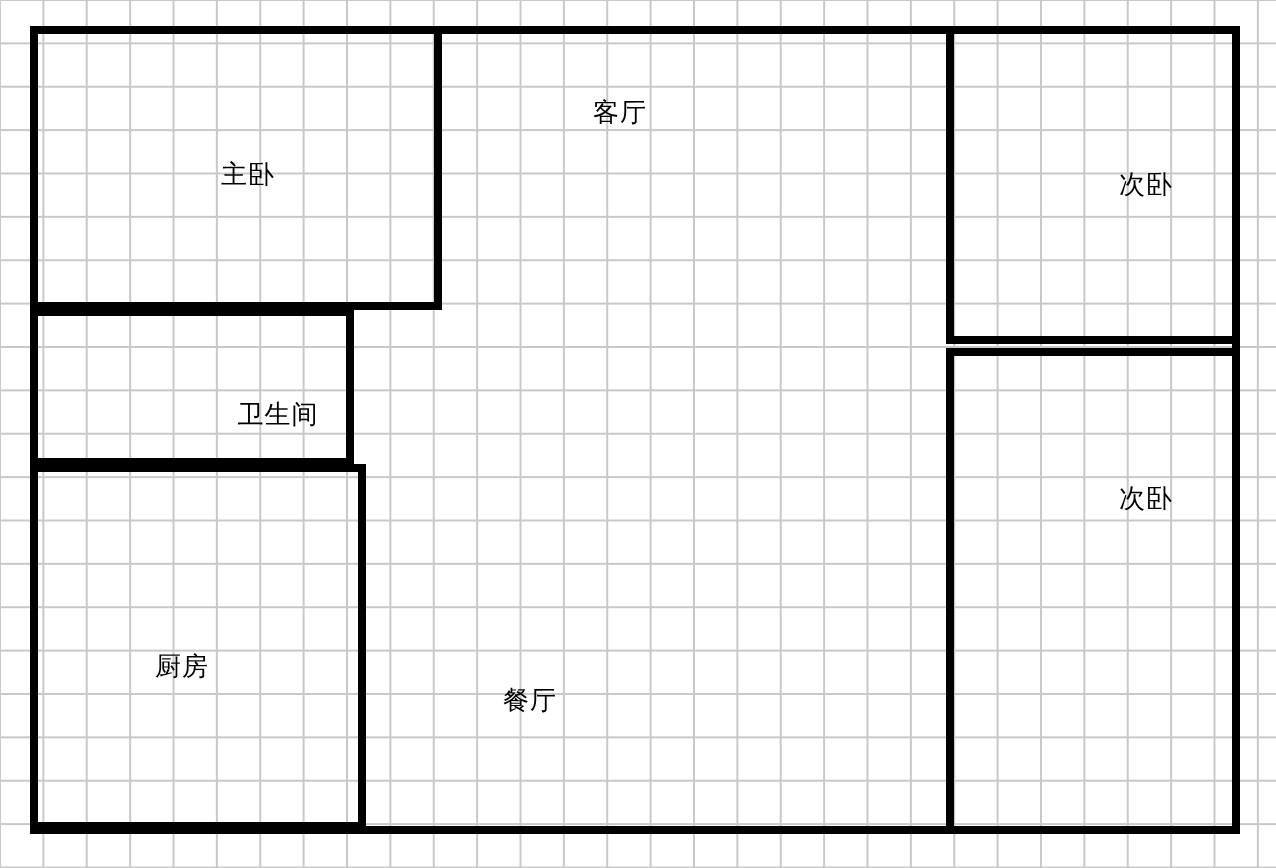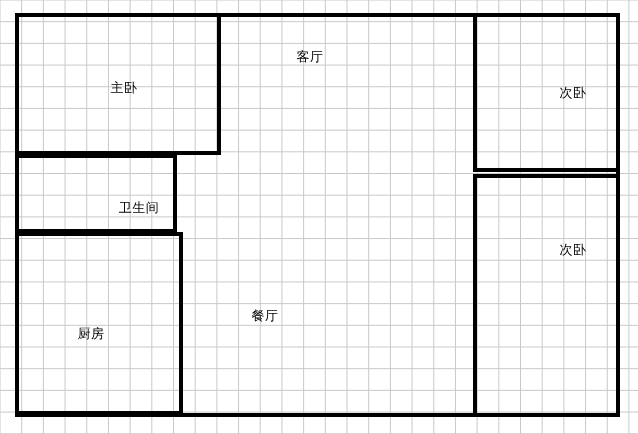--- a/index.html
+++ b/index.html
@@ -64,16 +64,16 @@
       </g>
   </svg>
 
   <div id="labels-layer">
       <div class="room-label" style="left: 92px; top: 88px; margin-left: 32px;">主卧</div>
       <div class="room-label" style="left: 310px; top: 57px;">客厅</div>
       <div class="room-label" style="left: 573px; top: 93px;">次卧</div>
       <div class="room-label" style="left: 107px; top: 208px; margin-left: 32px;">卫生间</div>
       <div class="room-label" style="left: 573px; top: 250px;">次卧</div>
       <div class="room-label" style="left: 91px; top: 334px;">厨房</div>
-      <div class="room-label" style="left: 265px; top: 316px;">餐厅</div>
+      <div class="room-label" style="left: 265px; top: 351px;">餐厅</div>
     </div>
 
 </div>
 
 </body></html>

